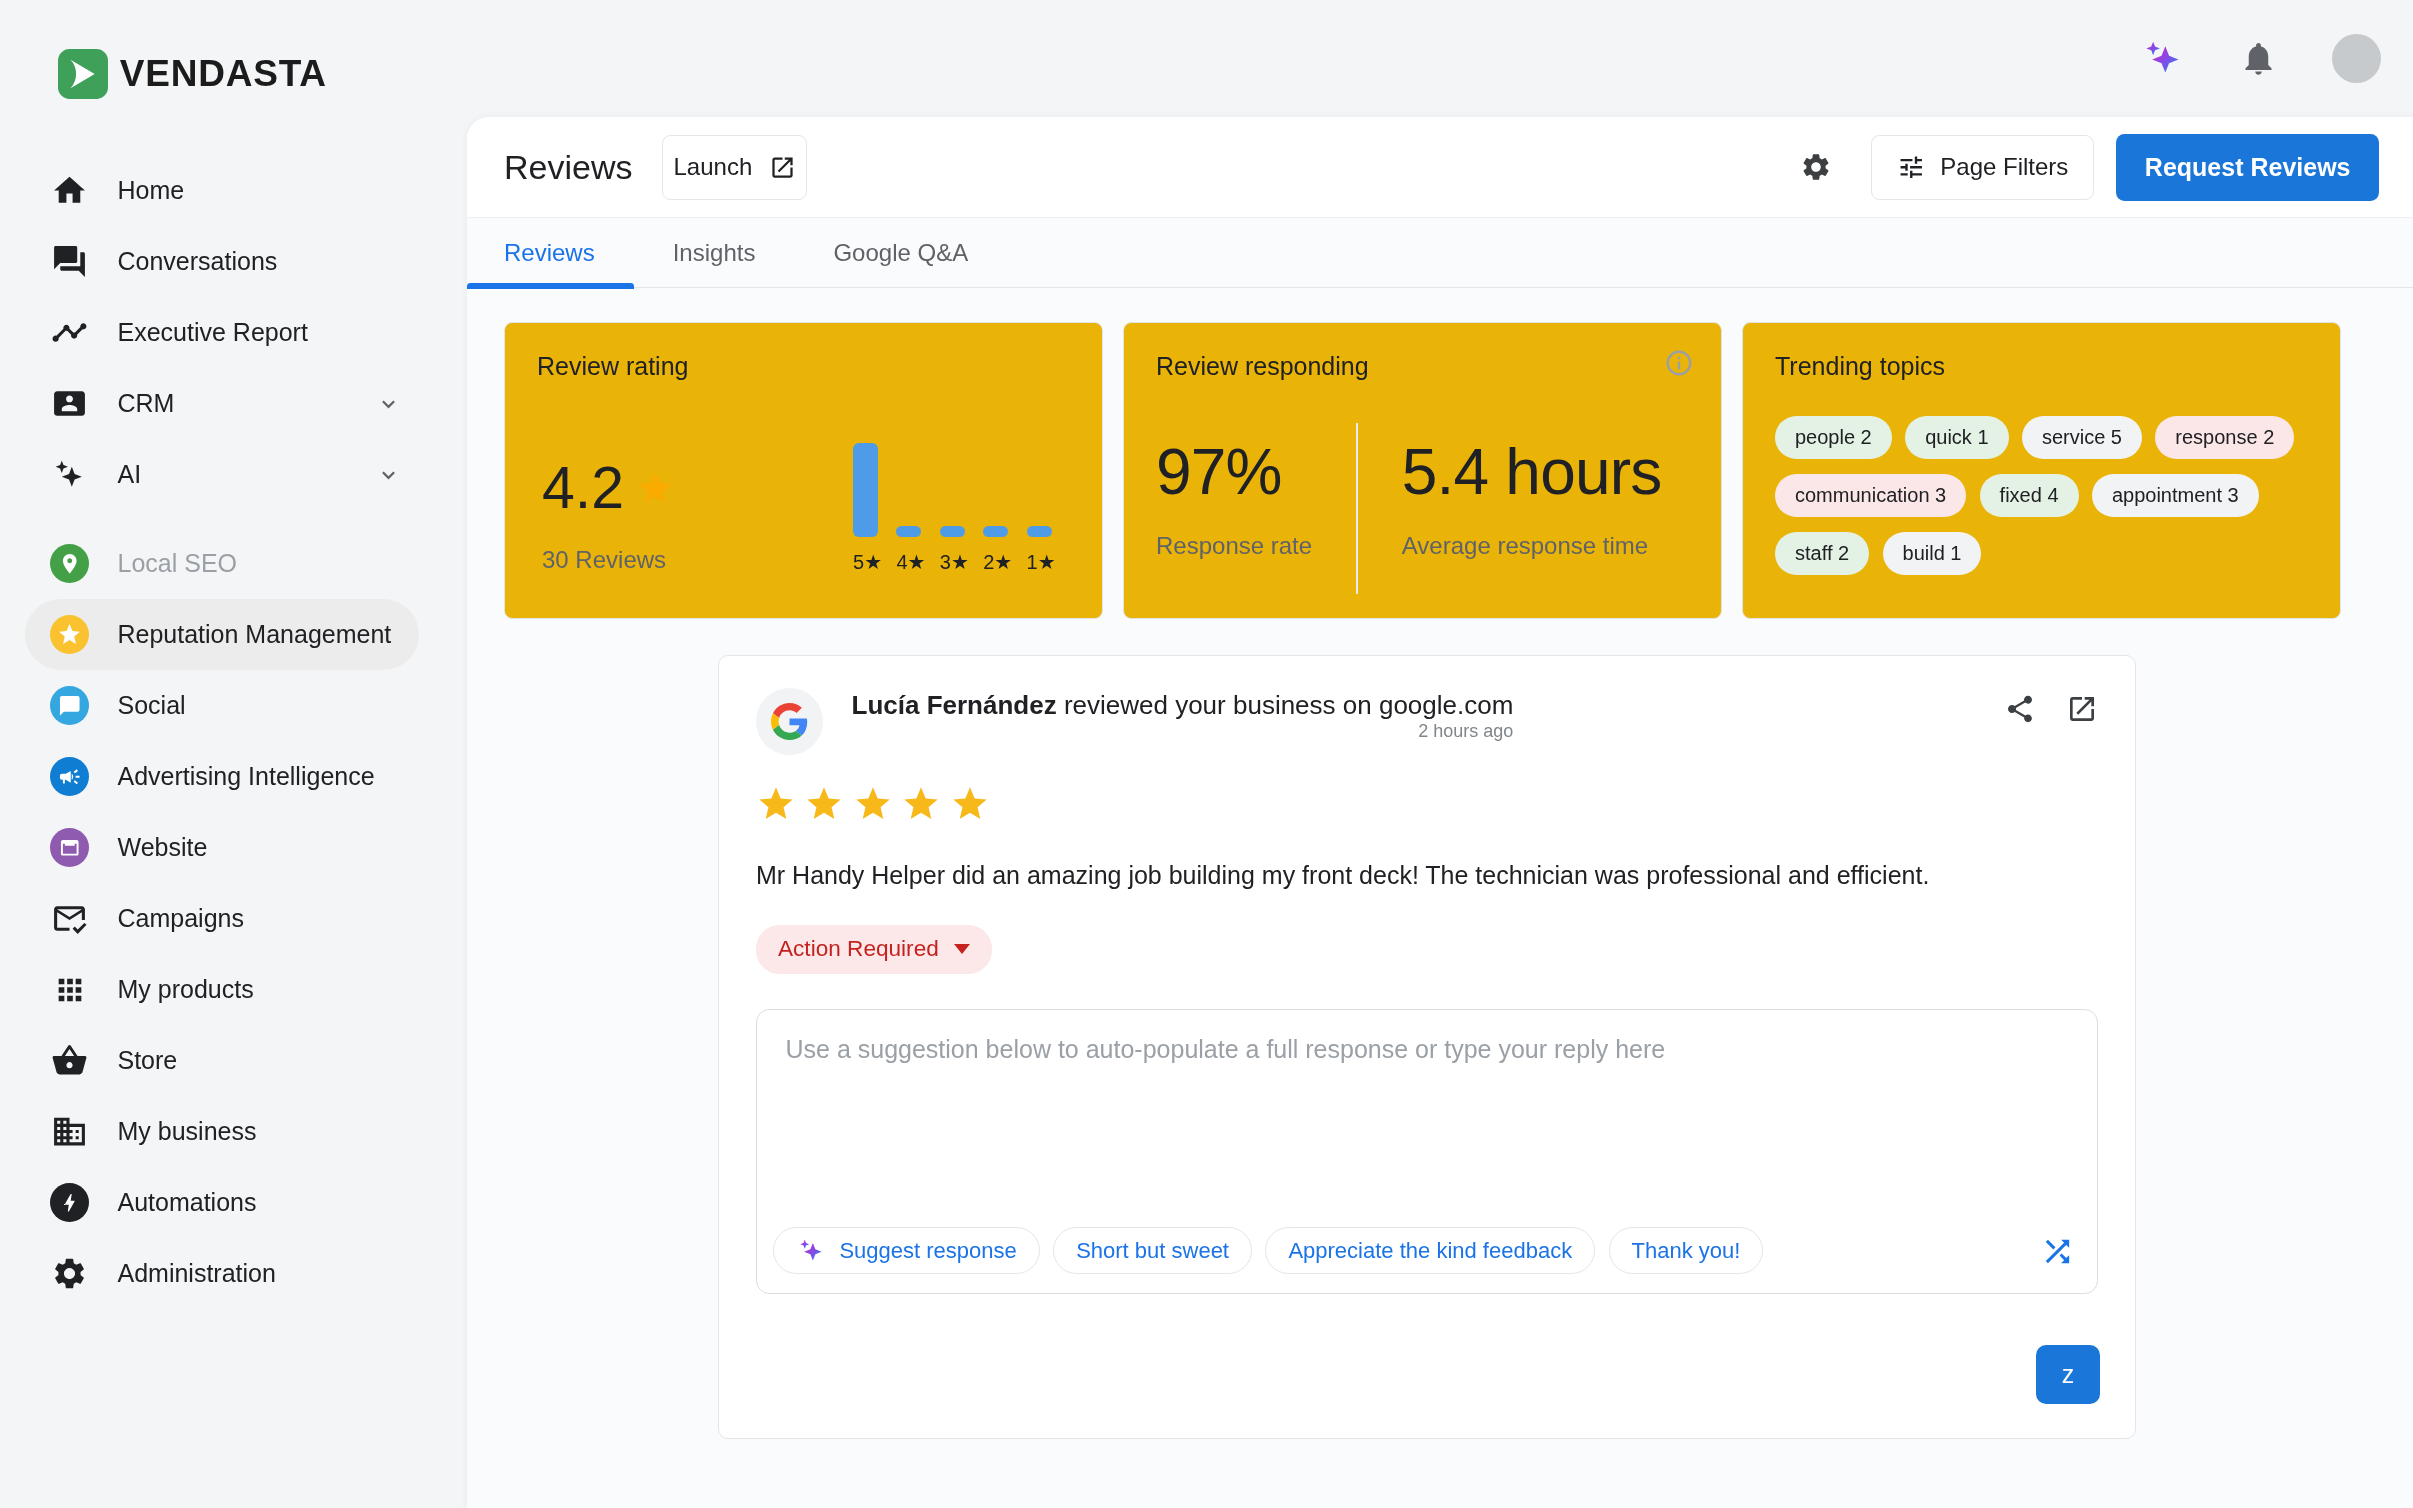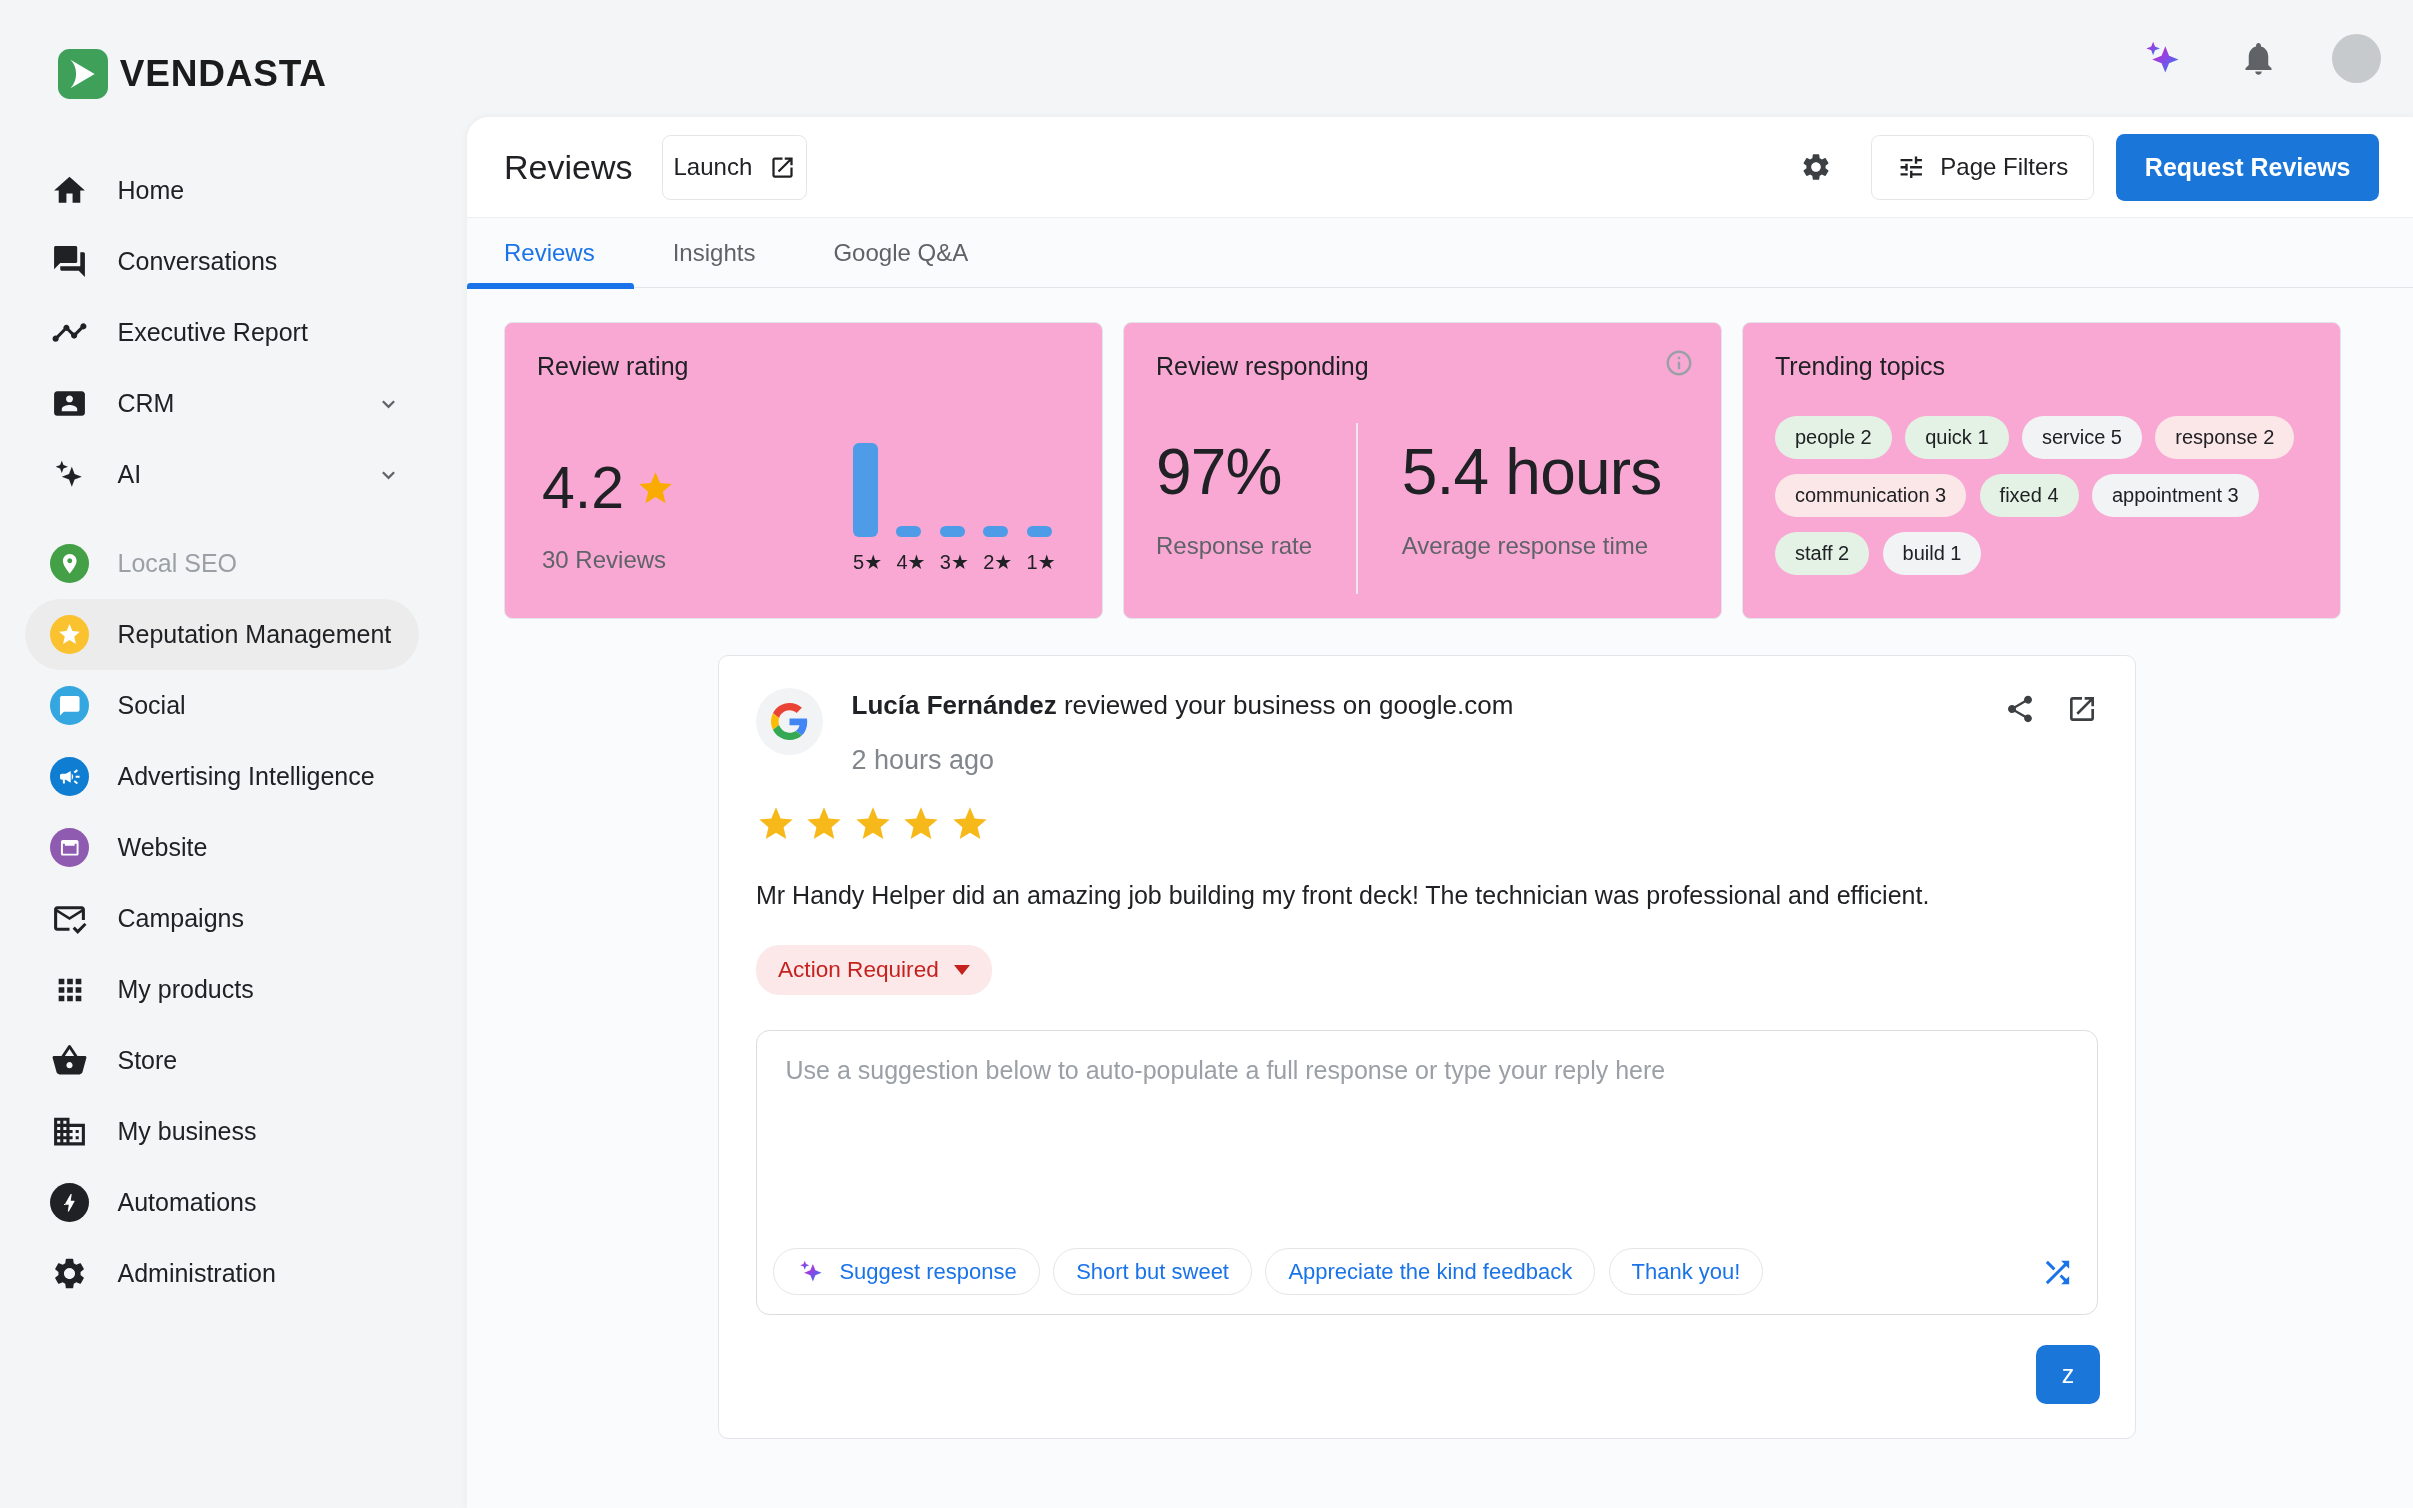--- a/index.html
+++ b/index.html
@@ -37,21 +37,21 @@
 .request-btn { margin-left:22px; height:67px; padding:0 28.5px; background:#1b76d9; color:#fff; border:none; border-radius:8.4px; font-size:25px; font-weight:600; cursor:pointer; }
 
 .tabbar { height:70px; display:flex; border-bottom:1.7px solid #e3e5e8; }
 .tab { position:relative; padding:0 39px; display:flex; align-items:center; font-size:24px; color:#5f6368; cursor:pointer; }
 .tab:first-child { padding-left:37px; }
 .tab.active { color:#1a73e8; font-weight:500; }
 .tab.active::after { content:""; position:absolute; left:0; right:0; bottom:-1.7px; height:5.9px; background:#1a73e8; border-radius:3.4px 3.4px 0 0; }
 
 
 .cards { display:flex; gap:20px; padding:34px 72px 0 37px; }
-.card { flex:1; height:297px; background:#f9a8d4; border:0.8px solid #e3e5e8; border-radius:8.4px; padding:28.5px 32px; position:relative; }
+.card { flex:1; height:297px; background:#eab308; border:0.8px solid #e3e5e8; border-radius:8.4px; padding:28.5px 32px; position:relative; }
 .card-title { font-size:25px; font-weight:400; color:#202124; }
 
 .rating-row { display:flex; justify-content:space-between; align-items:flex-end; margin-top:60px; padding:0 5px; }
 .score-line { display:flex; align-items:center; gap:11.7px; }
 .score { font-size:59px; font-weight:500; }
 .reviews-count { font-size:24px; color:#5f6368; margin-top:23.5px; }
 .bars-wrap { margin-right:13.4px; }
 .bars { display:flex; align-items:flex-end; gap:18.4px; height:96px; }
 .bar { width:25px; background:#4e9ce8; border-radius:5.9px; }
 .bar-labels { display:flex; gap:18.4px; margin-top:13.4px; }
@@ -69,21 +69,21 @@
 .chip-gray { background:#f1f3f4; }
 .chip-pink { background:#fbe7e8; }
 
 
 .review-card { width:1418px; margin:36px 0 0 251px; background:#fff; border:0.8px solid #e3e5e8; border-radius:10px; padding:32px 37px; position:relative; height:784px; }
 .review-header { display:flex; align-items:flex-start; }
 .g-avatar { width:67px; height:67px; border-radius:50%; background:#f1f3f4; display:flex; align-items:center; justify-content:center; flex:none; }
 .review-heads { margin-left:28.5px; padding-top:1.7px; }
 .review-title { font-size:26px; color:#202124; }
 .review-title b { font-weight:700; }
-.review-time { font-size:27px; color:#80868b; margin-top:24px; }
+.review-time { font-size:18px; color:#80868b; margin-top:0;text-align:right; }
 .review-actions { margin-left:auto; display:flex; gap:30px; color:#757575; padding-top:5px; }
 .stars { display:flex; gap:8.4px; margin-top:28.5px; color:#f6b919; }
 .review-body { margin-top:37px; font-size:25px; color:#202124; }
 .status-chip { display:inline-flex; align-items:center; gap:15px; margin-top:35px; background:#fce8e8; color:#c5221f; font-size:22.6px; font-weight:500; padding:11.7px 22px; border-radius:23.5px; cursor:pointer; }
 .caret-down { width:0; height:0; border-left:8.4px solid transparent; border-right:8.4px solid transparent; border-top:10px solid #c5221f; }
 .reply-box { margin-top:35px; border:1.7px solid #dadce0; border-radius:13.4px; height:285px; position:relative; }
 .reply-input { position:absolute; top:0; left:0; right:0; height:168px; border:none; outline:none; resize:none; background:transparent; padding:25px 28.5px; font-size:25px; font-family:"Liberation Sans",sans-serif; color:#202124; }
 .reply-input::placeholder { color:#9aa0a6; }
 .suggestions { position:absolute; left:16px; bottom:18.4px; display:flex; gap:13.4px; }
 .pill { display:flex; align-items:center; gap:13.4px; height:47px; padding:0 22px; background:#fff; border:1.7px solid #e3e5e8; border-radius:25px; font-size:22px; font-weight:500; color:#1a73e8; cursor:pointer; }

